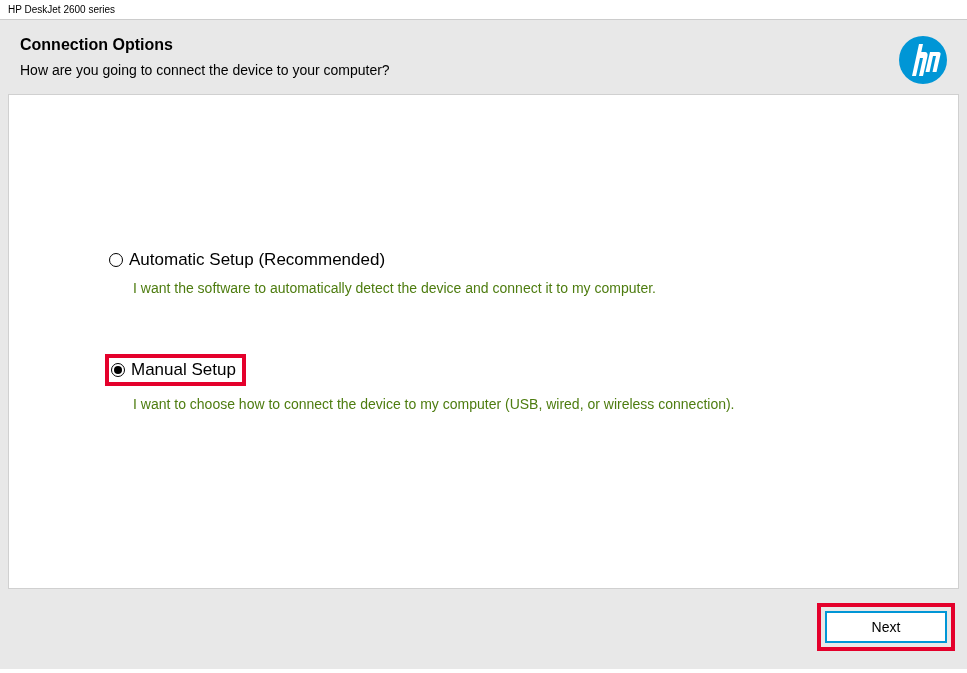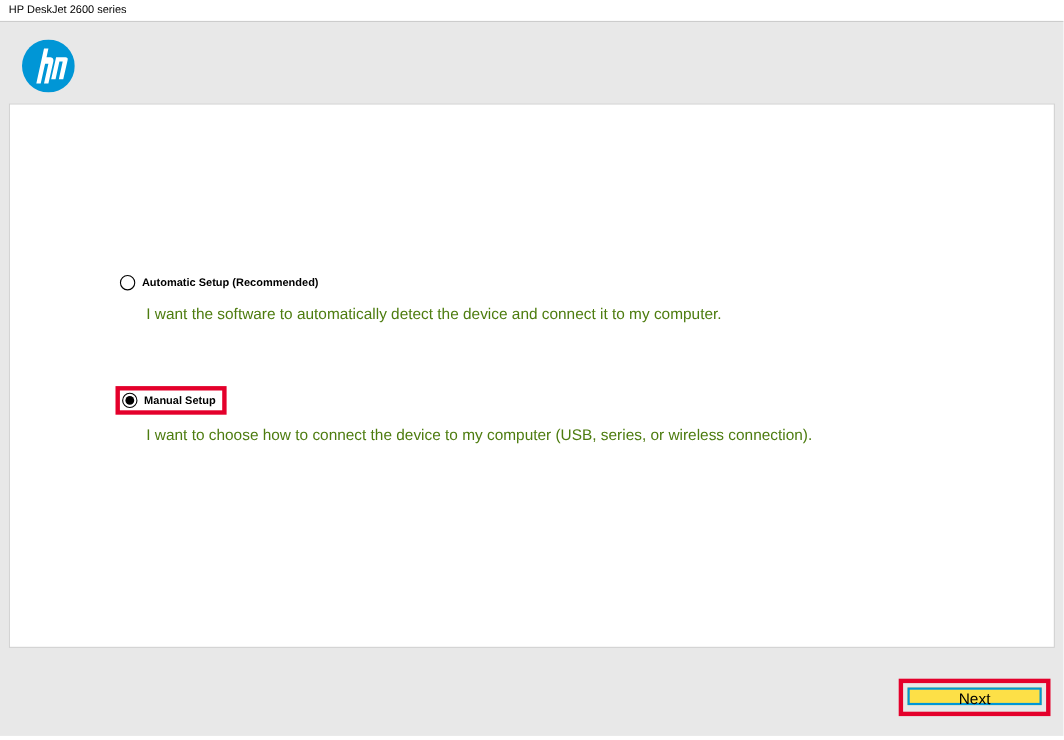--- a/index.html
+++ b/index.html
@@ -85,63 +85,67 @@
     }
     .radio.checked::after {
       content: "";
       width: 8px;
       height: 8px;
       background: #000;
       border-radius: 50%;
       display: block;
     }
     .option-label {
-      font-weight: bold;
-      font-size: 10px;
+      font-weight: normal;
+      font-size: 17px;
     }
     .option-desc {
       margin-top: 10px;
       margin-left: 24px;
       font-size: 14px;
       color: #4d7c0f;
     }
     .footer {
       position: absolute;
       right: 12px;
       bottom: 8px;
     }
     .next-wrap {
       border: 4px solid #e4002b;
       padding: 4px;
       display: inline-block;
     }
     .next-btn {
       width: 122px;
-      height: 16px;
-      background: #fde047;
+      height: 32px;
+      background: #ffffff;
       border: 2px solid #0096d6;
       font-size: 14px;
       cursor: pointer;
       font-family: inherit;
     }
     .bottom-area {
       position: relative;
       height: 70px;
     }
   </style>
 </head>
 <body>
 
 <div class="title-bar">
   <span>HP DeskJet 2600 series</span>
 </div>
 
 <div class="outer-grey">
 
   <div class="header">
+    <div class="header-text">
+      <h2>Connection Options</h2>
+      <p>How are you going to connect the device to your computer?</p>
+    </div>
     <div class="hp-logo">
       <svg viewBox="0 0 48 48" width="48" height="48">
         <circle cx="24" cy="24" r="24" fill="#0096d6"></circle>
         <path d="M 20 8 L 13 40 L 17 40 L 21 22 L 24 22 L 20 40 L 24 40 L 28.5 20 C 29 18 28 16 26 16 L 22.3 16 L 24 8 Z" fill="#fff"></path>
         <path d="M 31 16 L 26.5 36 L 30.5 36 L 34 20 L 37 20 L 33.5 36 L 37.5 36 L 41.5 18.5 C 42 17 41 16 39.5 16 Z" fill="#fff"></path>
         <path d="M 24 8 A 16 16 0 0 0 24 40" fill="none"></path>
       </svg>
     </div>
   </div>
 
@@ -154,21 +158,21 @@
           <span class="option-label">Automatic Setup (Recommended)</span>
         </div>
         <div class="option-desc">I want the software to automatically detect the device and connect it to my computer.</div>
       </div>
 
       <div class="option">
         <span class="option-head highlight-box">
           <span class="radio checked"></span>
           <span class="option-label">Manual Setup</span>
         </span>
-        <div class="option-desc">I want to choose how to connect the device to my computer (USB, series, or wireless connection).</div>
+        <div class="option-desc">I want to choose how to connect the device to my computer (USB, wired, or wireless connection).</div>
       </div>
 
     </div>
   </div>
 
   <div class="bottom-area">
     <div class="footer">
       <div class="next-wrap">
         <button class="next-btn">Next</button>
       </div>

